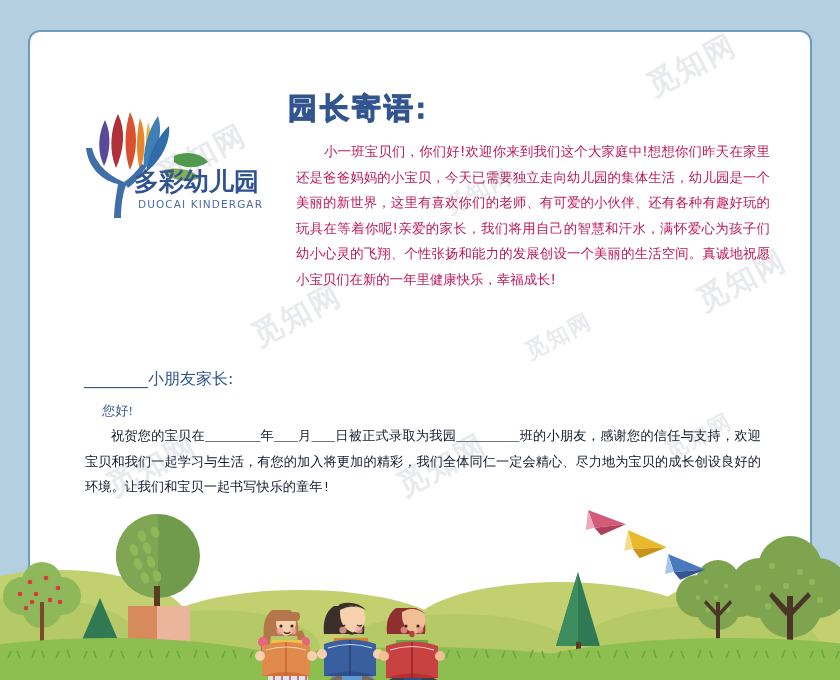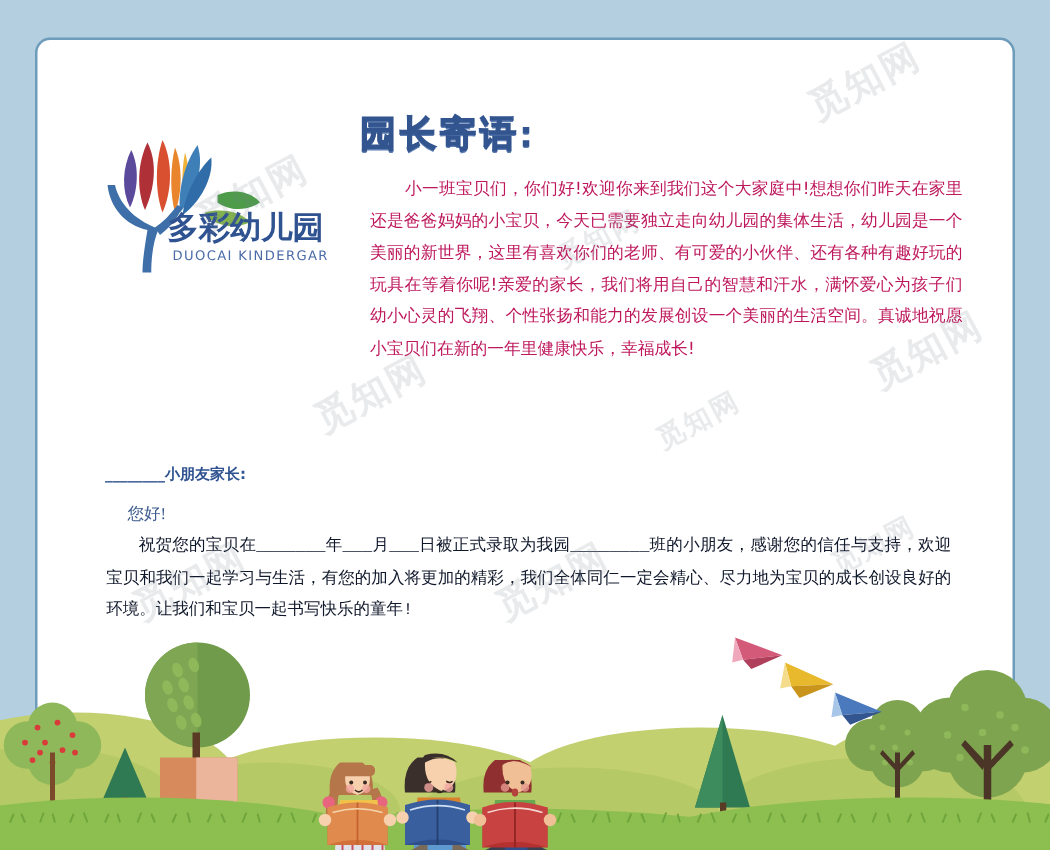--- a/index.html
+++ b/index.html
@@ -36,21 +36,21 @@
   .msg{
     position:absolute;left:296px;top:139px;width:474px;
     color:#be185d;font-size:13.4px;line-height:25.5px;
     text-indent:28px;text-align:justify;
     font-family:"DejaVu Sans",sans-serif;
   }
 
   
   .parent-head{
     position:absolute;left:84px;top:368px;
-    color:#2f5290;font-size:12px;font-weight:bold;line-height:22px;
+    color:#2f5290;font-size:16px;font-weight:normal;line-height:22px;
     white-space:nowrap;font-family:"DejaVu Sans",sans-serif;
   }
   .parent-head .rule{letter-spacing:0px;}
   .hello{
     position:absolute;left:102px;top:400px;
     color:#3b5a8c;font-size:13.2px;line-height:22px;
     font-family:Liberation Serif, serif;
   }
   .parent-body{
     position:absolute;left:85px;top:424px;width:676px;

